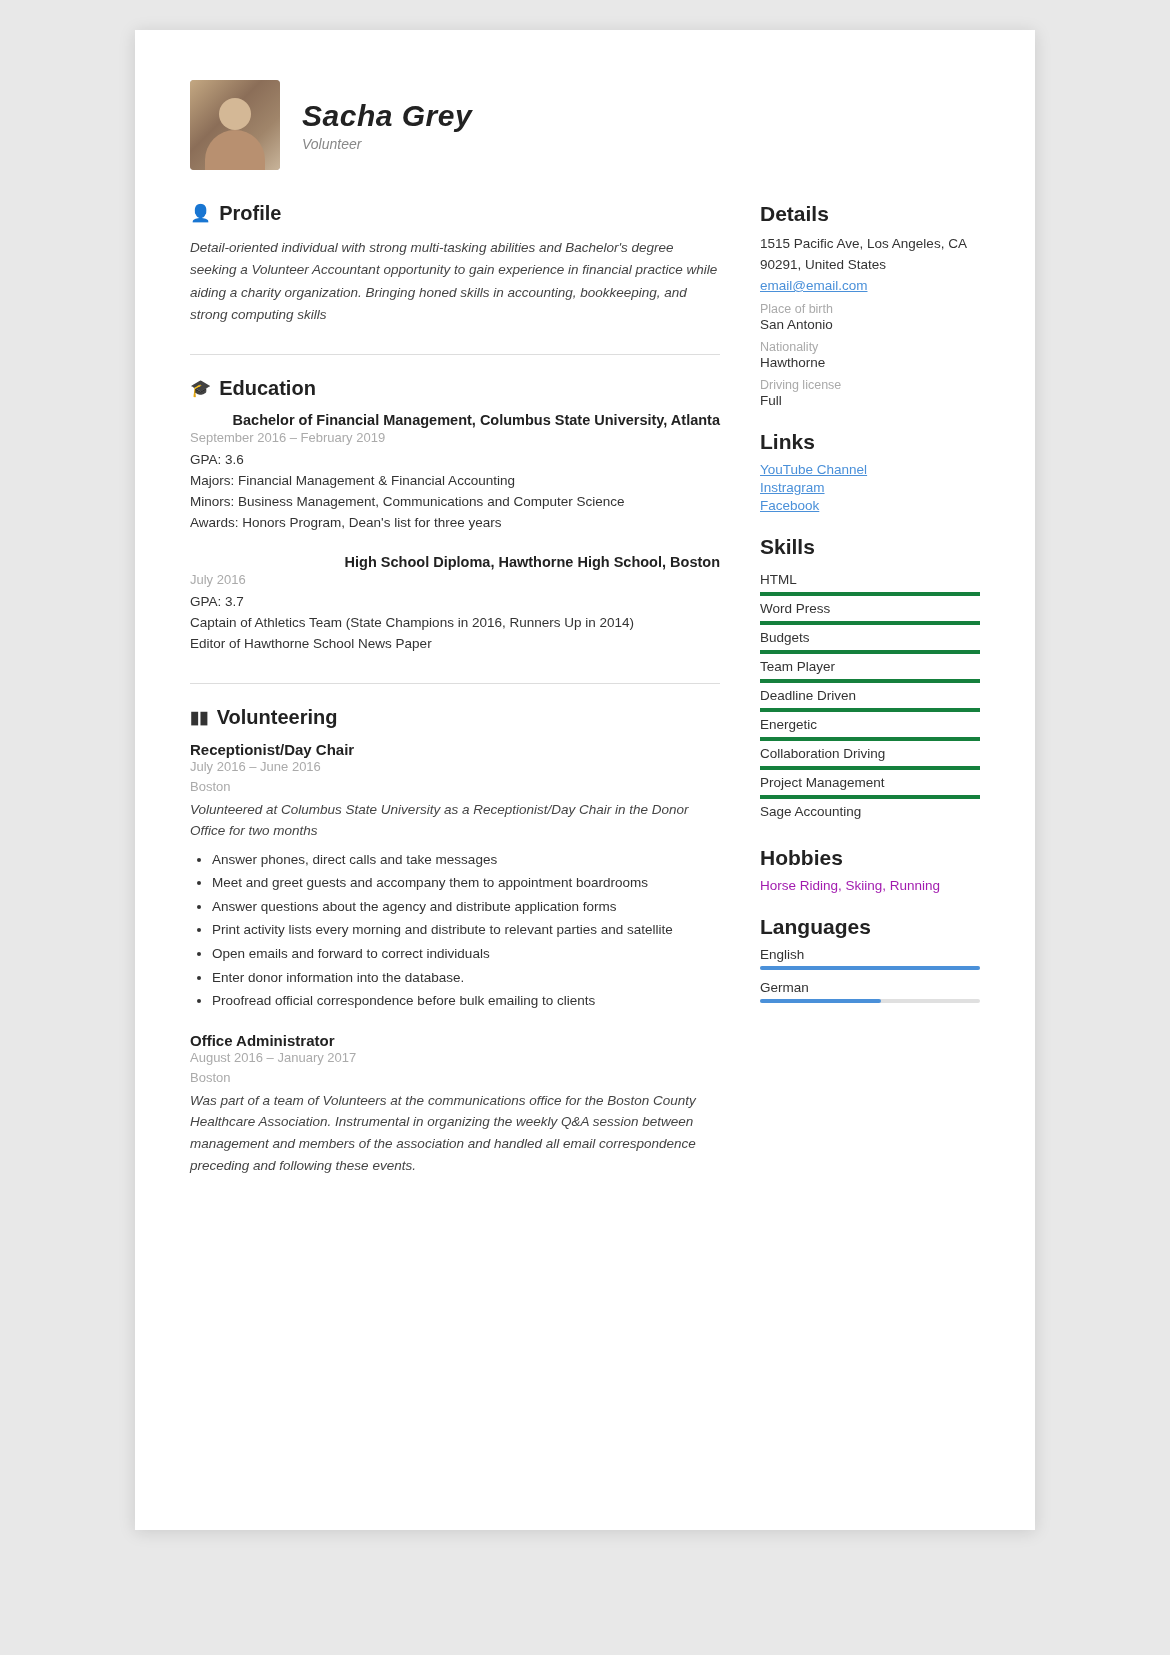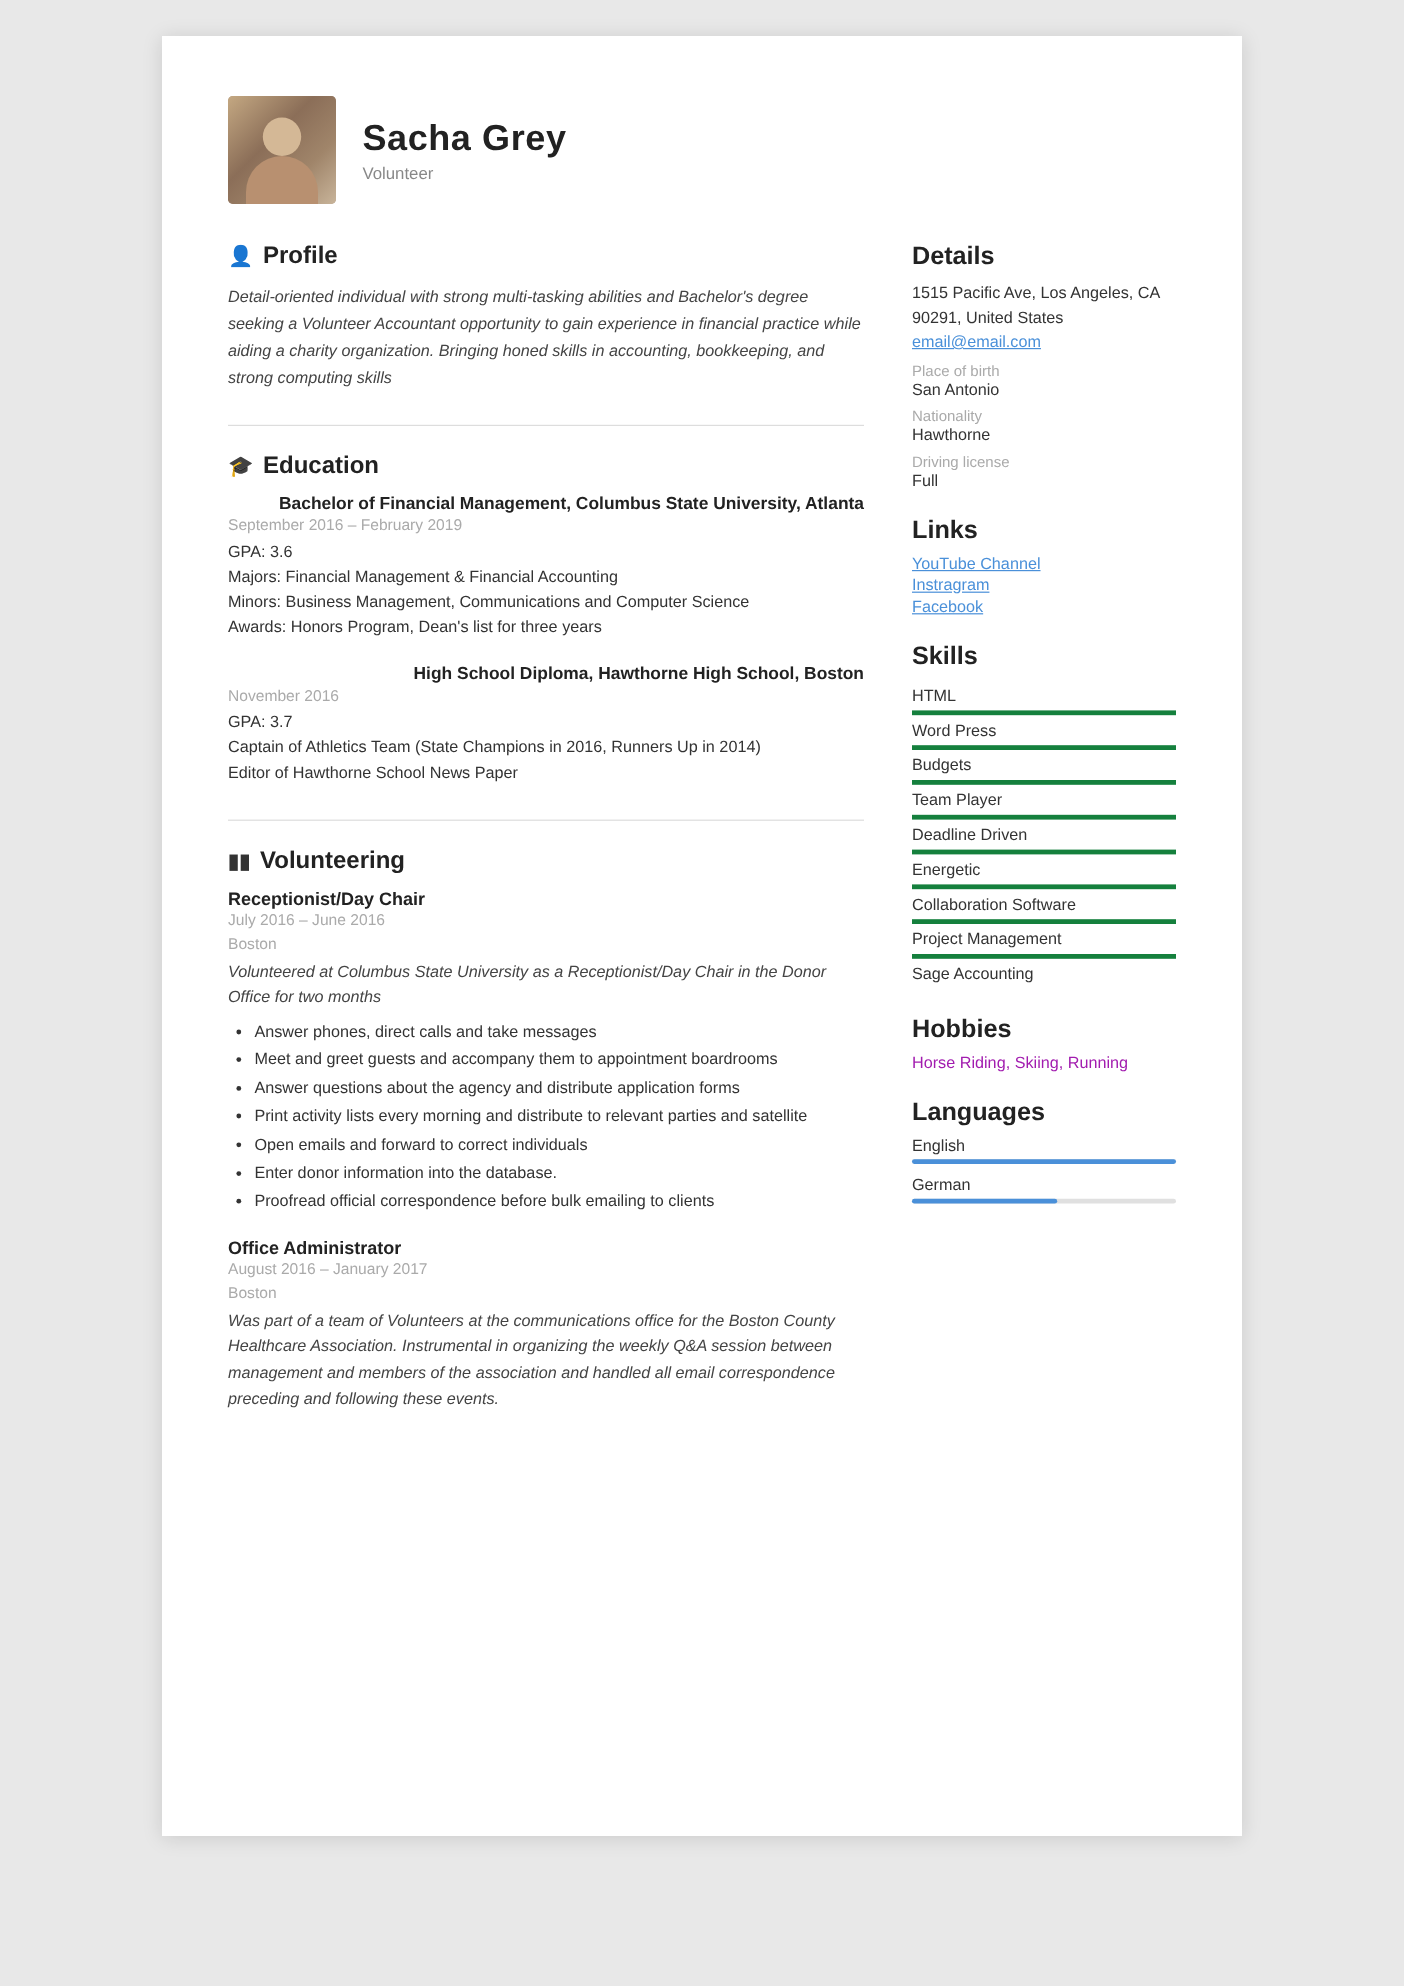--- a/index.html
+++ b/index.html
@@ -18,20 +18,21 @@
       min-height: 1500px;
       padding: 50px 55px 60px 55px;
       box-shadow: 0 2px 16px rgba(0,0,0,0.13);
       display: flex;
       flex-direction: column;
     }
     .header-section {
       display: flex;
       align-items: center;
       margin-bottom: 32px;
+      font-style: italic;
     }
     .avatar {
       width: 90px;
       height: 90px;
       border-radius: 4px;
       background: #b5a090;
       overflow: hidden;
       flex-shrink: 0;
       margin-right: 22px;
       display: flex;
@@ -275,21 +276,21 @@
           <h3>Bachelor of Financial Management, Columbus State University, Atlanta</h3>
           <div class="date-text">September 2016 – February 2019</div>
           <p>GPA: 3.6</p>
           <p>Majors: Financial Management &amp; Financial Accounting</p>
           <p>Minors: Business Management, Communications and Computer Science</p>
           <p>Awards: Honors Program, Dean's list for three years</p>
         </div>
 
         <div class="edu-entry">
           <h3>High School Diploma, Hawthorne High School, Boston</h3>
-          <div class="date-text">November 2016</div>
+          <div class="date-text">July 2016</div>
           <p>GPA: 3.7</p>
           <p>Captain of Athletics Team (State Champions in 2016, Runners Up in 2014)</p>
           <p>Editor of Hawthorne School News Paper</p>
         </div>
       </div>
 
       <hr class="section-divider">
 
       <div class="section">
         <div class="section-title">
@@ -348,21 +349,21 @@
       </div>
 
       <div class="right-section">
         <div class="right-section-title">Skills</div>
         <div class="skill-item">HTML</div>
         <div class="skill-item">Word Press</div>
         <div class="skill-item">Budgets</div>
         <div class="skill-item">Team Player</div>
         <div class="skill-item">Deadline Driven</div>
         <div class="skill-item">Energetic</div>
-        <div class="skill-item">Collaboration Software</div>
+        <div class="skill-item">Collaboration Driving</div>
         <div class="skill-item">Project Management</div>
         <div class="skill-item">Sage Accounting</div>
       </div>
 
       <div class="right-section">
         <div class="right-section-title">Hobbies</div>
         <div class="hobbies-text">Horse Riding, Skiing, Running</div>
       </div>
 
       <div class="right-section">

